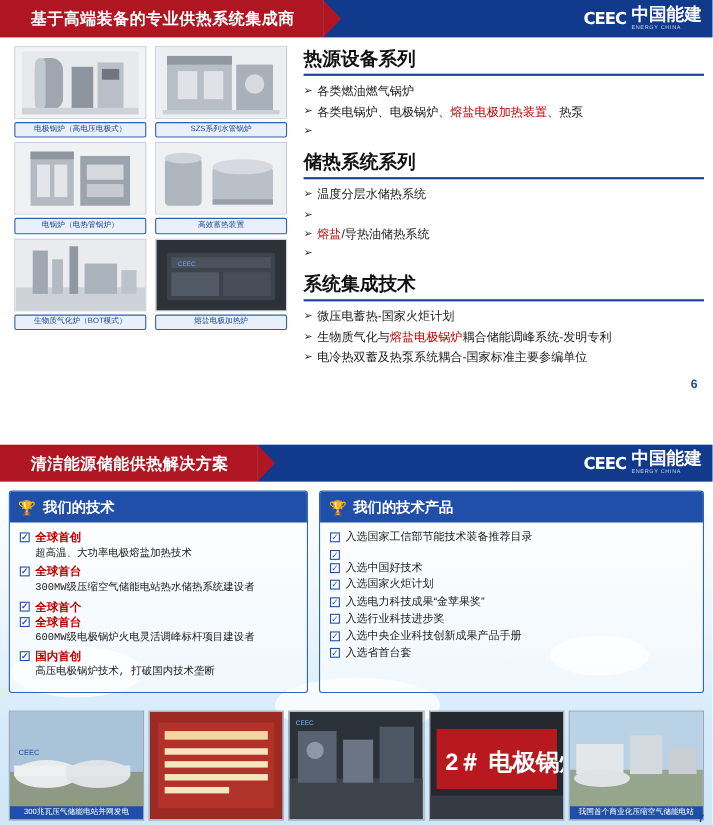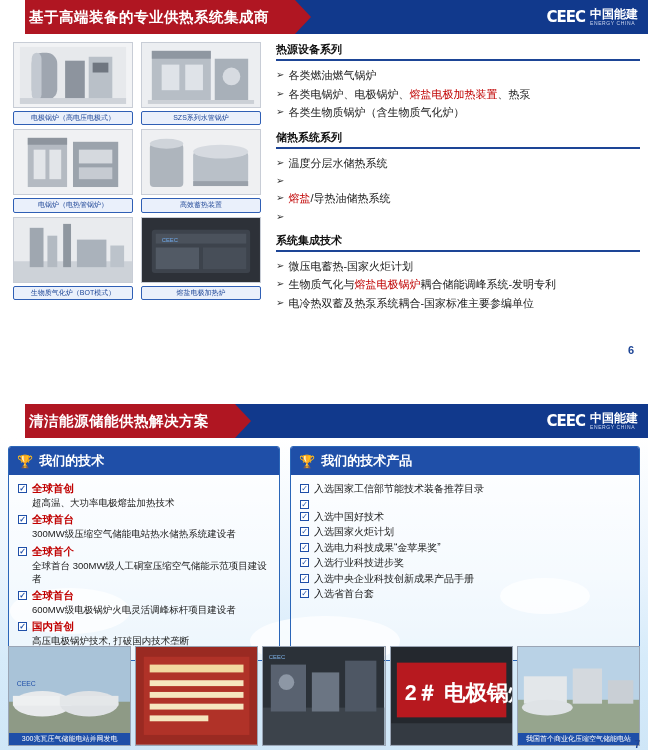--- a/index.html
+++ b/index.html
@@ -28,24 +28,23 @@
     align-items: stretch;
   }
   .hdr-left {
     position: relative;
     background: #b01622;
     color: #ffffff;
     font-size: 14.5px;
     font-weight: bold;
     display: flex;
     align-items: center;
-    padding: 0 26px 0 4px;
+    padding: 0 26px 0 28px;
     letter-spacing: 0.5px;
     flex: 0 0 auto;
-    margin-left: 25px;
   }
   .hdr-left::after {
     content: "";
     position: absolute;
     right: -16px; top: 0;
     width: 0; height: 0;
     border-left: 16px solid #b01622;
     border-top: 17px solid transparent;
     border-bottom: 17px solid transparent;
   }
@@ -64,21 +63,21 @@
   }
   .logo-mark {
     font-size: 15px;
     font-weight: bold;
     color: #ffffff;
     letter-spacing: -1px;
     font-family: "DejaVu Sans", sans-serif;
   }
   .logo-txt { line-height: 1.05; }
   .logo-cn {
-    font-size: 12px; color: #ffffff; font-weight: bold; display:block;
+    font-size: 16px; color: #ffffff; font-weight: bold; display:block;
   }
   .logo-en {
     font-size: 5px; color: #cdd7ef; display:block; letter-spacing: 0.6px;
   }
 
   
   .s1-body {
     display: flex;
     padding: 8px 8px 0 8px;
     height: 318px;
@@ -113,21 +112,21 @@
     border-radius: 2px;
     line-height: 1.2;
   }
 
   .s1-right {
     flex: 1;
     padding-left: 10px;
     position: relative;
   }
   .sec-title {
-    font-size: 11px;
+    font-size: 17px;
     font-weight: bold;
     color: #111111;
     margin-bottom: 2px;
   }
   .sec-rule {
     height: 2px;
     background: #1d4596;
     width: 100%;
     margin-bottom: 6px;
   }
@@ -216,20 +215,21 @@
     margin-bottom: 0px;
     display: flex;
     gap: 5px;
     align-items: flex-start;
   }
   .ach-desc {
     font-size: 9.5px;
     color: #1a1a1a;
     line-height: 1.4;
     margin: 0 0 4px 14px;
+    font-family: Liberation Mono, monospace;
   }
 
   
   .strip {
     position: absolute;
     left: 8px; right: 8px; bottom: 6px;
     display: flex;
     gap: 4px;
     z-index: 3;
   }
@@ -389,21 +389,20 @@
         <div class="bullet">
           <span class="arw">➢</span>
           <span><span>各类燃油燃气锅炉</span></span>
         </div>
         <div class="bullet">
           <span class="arw">➢</span>
           <span><span>各类电锅炉、电极锅炉、</span><span class="red">熔盐电极加热装置</span><span>、热泵</span></span>
         </div>
         <div class="bullet">
           <span class="arw">➢</span>
-          <span><span>各类生物质锅炉（含生物质气化炉）</span></span>
         </div>
       </div>
 
       <div class="sec-block">
         <div class="sec-title">储热系统系列</div>
         <div class="sec-rule"></div>
         <div class="bullet">
           <span class="arw">➢</span>
           <span><span>温度分层水储热系统</span></span>
         </div>
@@ -483,21 +482,20 @@
                 <span class="chk">✓</span>
                 <span>全球首台</span>
               </div>
             <div class="ach-desc">300MW级压缩空气储能电站热水储热系统建设者</div>
           </div>
           <div>
             <div class="ach-title">
                 <span class="chk">✓</span>
                 <span>全球首个</span>
               </div>
-            <div class="ach-desc">全球首台 300MW级人工硐室压缩空气储能示范项目建设者</div>
           </div>
           <div>
             <div class="ach-title">
                 <span class="chk">✓</span>
                 <span>全球首台</span>
               </div>
             <div class="ach-desc">600MW级电极锅炉火电灵活调峰标杆项目建设者</div>
           </div>
           <div>
             <div class="ach-title">

